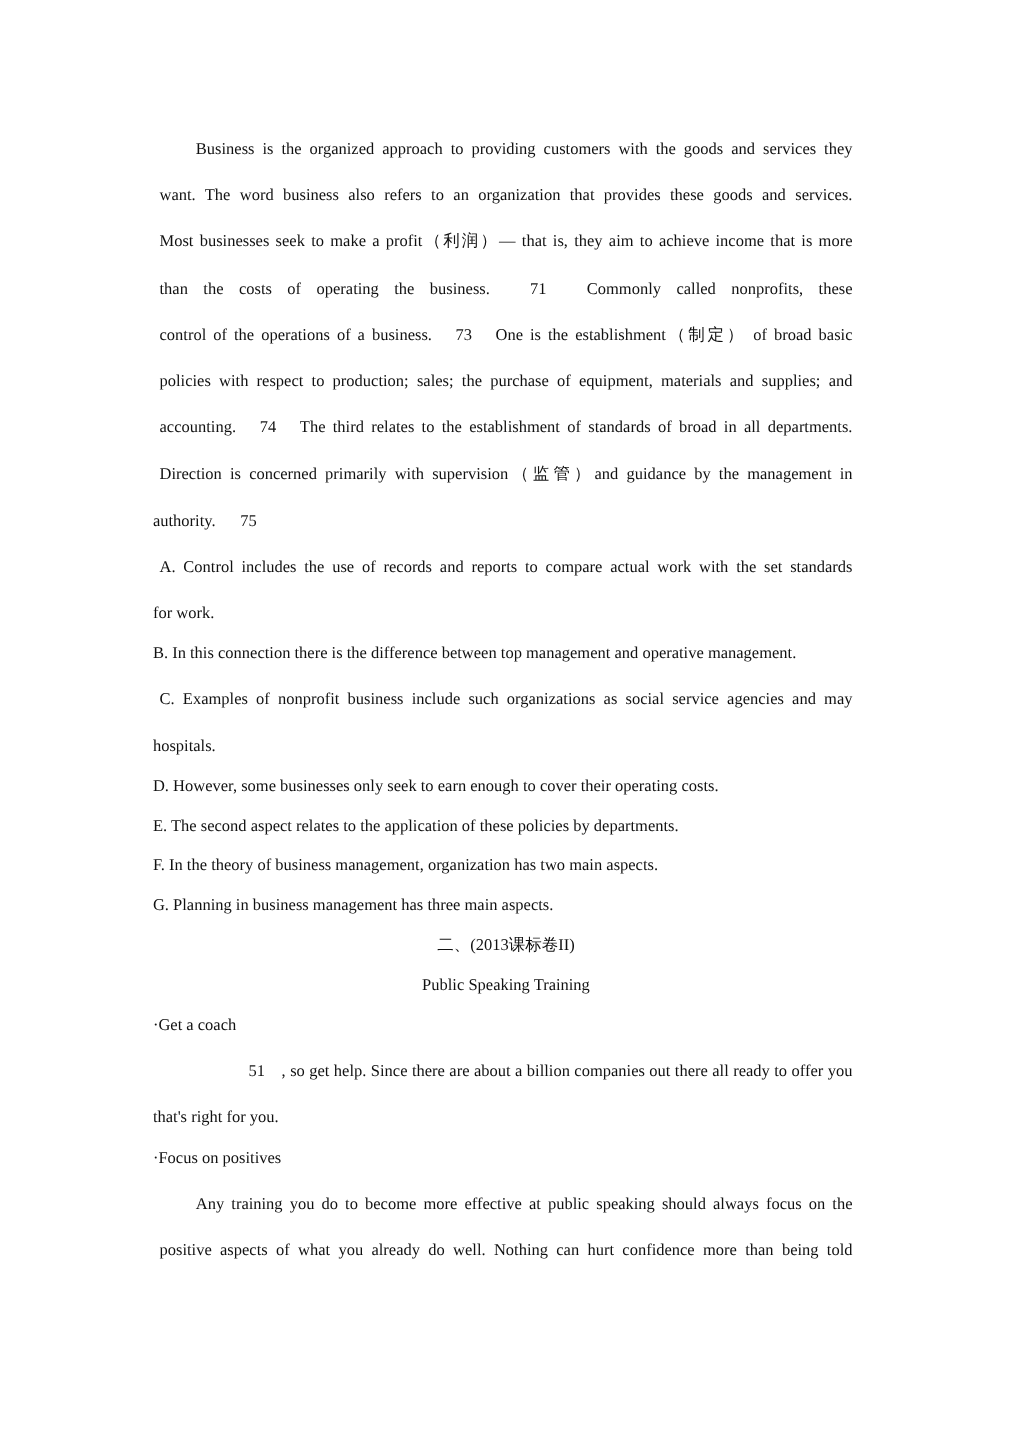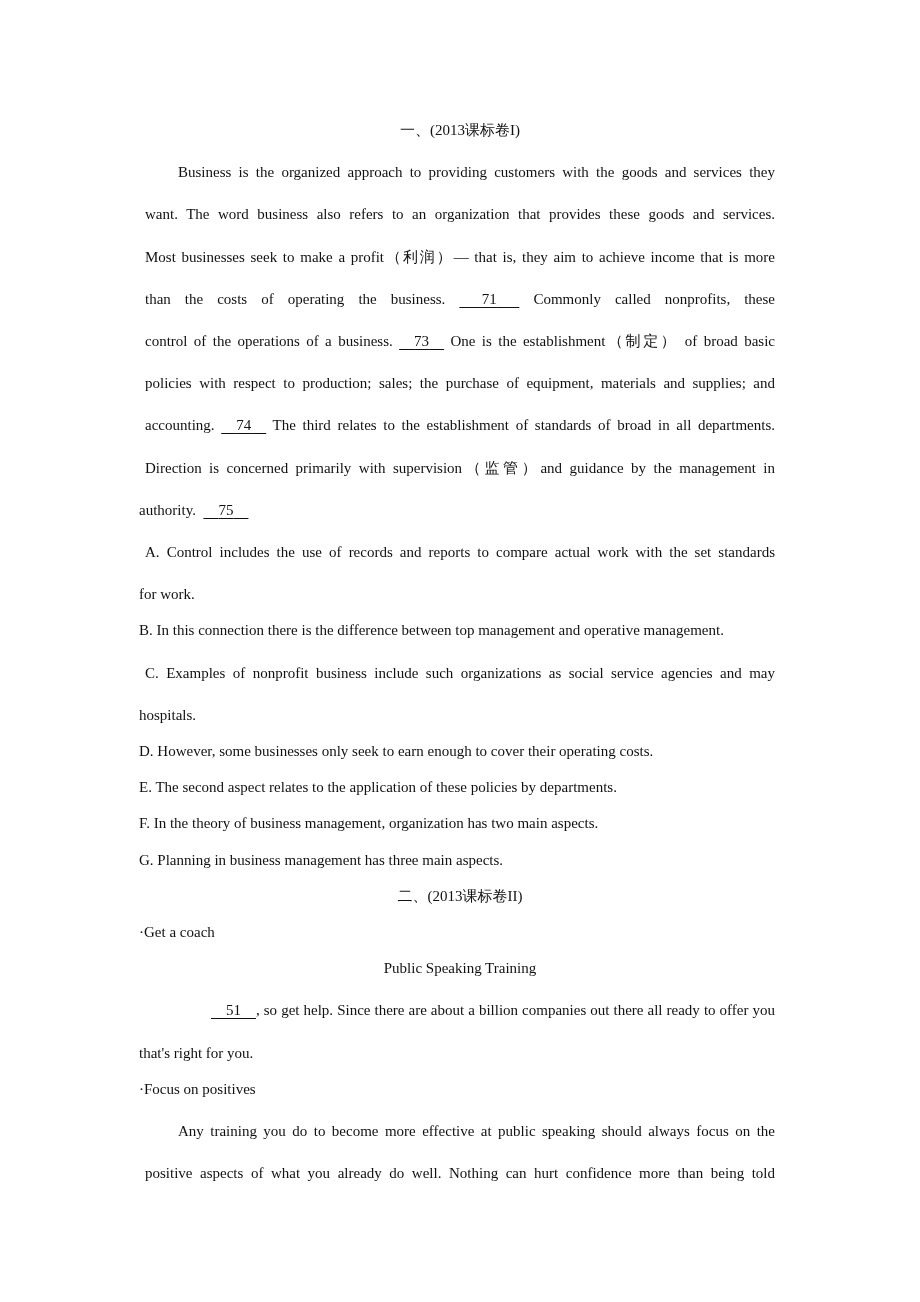--- a/index.html
+++ b/index.html
@@ -12,36 +12,34 @@
       font-family: "Liberation Serif", "DejaVu Serif", serif;
       font-size: 15px;
       color: #111111;
       line-height: 36.2px;
     }
     .center { text-align: center; }
     .indent { text-indent: 33px; }
     .line { margin: 0; white-space: nowrap; }
     .blank {
       display: inline-block;
-      text-decoration: underline;
       text-underline-offset: 3px;
       white-space: pre;
     }
     .justify-line {
       text-align: justify;
       text-align-last: justify;
       margin: 6px;
     }
   </style>
 </head>
 <body>
 
 <div class="page">
 
-  <p class="line center">一、(2013课标卷I)</p>
 
   <div>
     <p class="justify-line indent">Business is the organized approach to providing customers with the goods and services they</p>
     <p class="justify-line">want. The word business also refers to an organization that provides these goods and services.</p>
     <p class="justify-line">Most businesses seek to make a profit（利润）— that is, they aim to achieve income that is more</p>
     <p class="justify-line">
       <span>than the costs of operating the business.</span>
       <span class="blank">   <span>71</span>   </span>
       <span>Commonly called nonprofits, these</span>
     </p>
@@ -72,22 +70,22 @@
     <p class="line">B. In this connection there is the difference between top management and operative management.</p>
     <p class="justify-line">C. Examples of nonprofit business include such organizations as social service agencies and may</p>
     <p class="line">hospitals.</p>
     <p class="line">D. However, some businesses only seek to earn enough to cover their operating costs.</p>
     <p class="line">E. The second aspect relates to the application of these policies by departments.</p>
     <p class="line">F. In the theory of business management, organization has two main aspects.</p>
     <p class="line">G. Planning in business management has three main aspects.</p>
   </div>
 
   <p class="line center">二、(2013课标卷II)</p>
+  <p class="line center">Public Speaking Training</p>
   <p class="line">·Get a coach</p>
-  <p class="line center">Public Speaking Training</p>
 
   <div>
     <p class="justify-line indent">
       <span class="blank">  <span>51</span>  </span><span>, so get help. Since there are about a billion companies out there all ready to offer you</span>
     </p>
     <p class="line">that's right for you.</p>
   </div>
 
   <p class="line">·Focus on positives</p>
 

